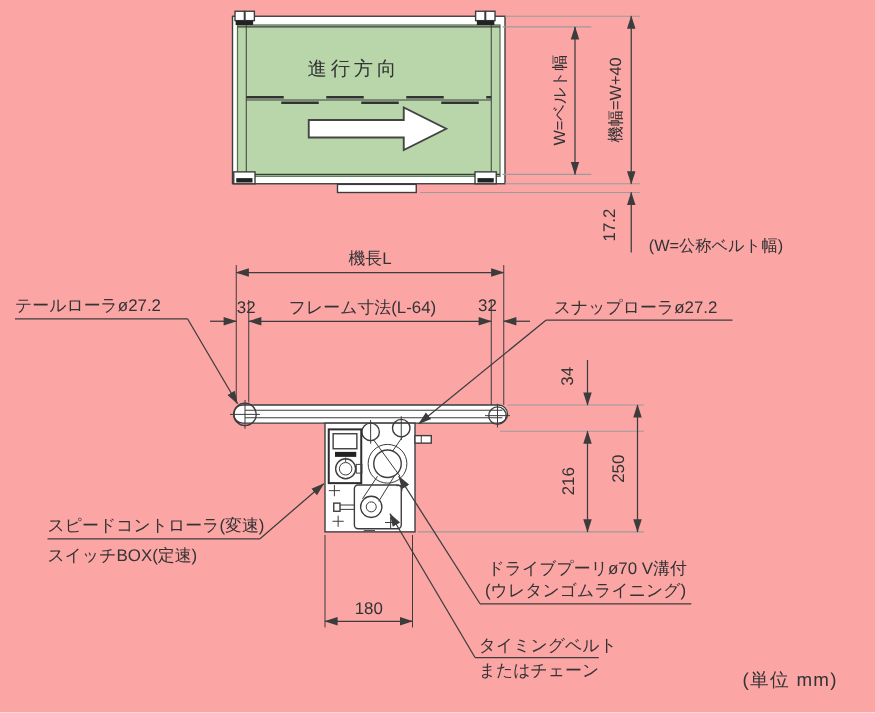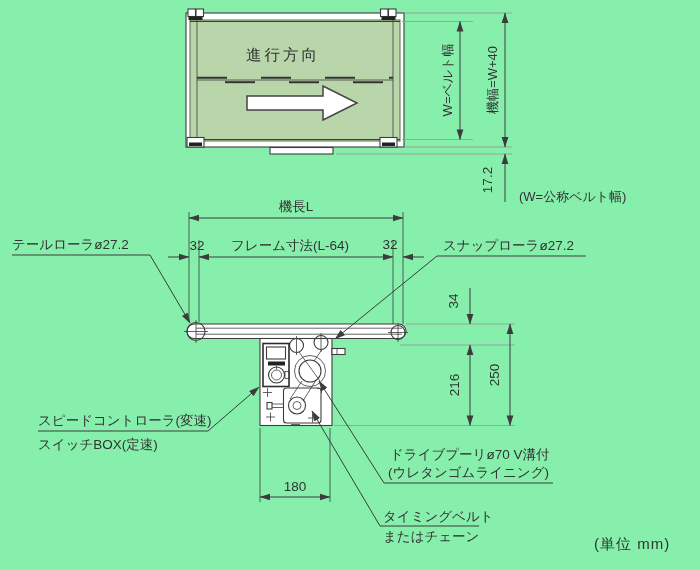--- a/index.html
+++ b/index.html
@@ -1,16 +1,16 @@
 <!DOCTYPE html>
 <html><head>
 <meta charset="utf-8">
 <style>
   html,body{margin:0;padding:0;background:#ffffff;}
-  #stage{position:relative;width:700px;height:570px;background:#86efac;overflow:hidden;
+  #stage{position:relative;width:700px;height:570px;background:#fca5a5;overflow:hidden;
          font-family:"Liberation Sans","DejaVu Sans",sans-serif;}
   svg{display:block;}
   text{fill:#333;font-family:"Liberation Sans","DejaVu Sans",sans-serif;}
   .t13{font-size:13px;}
   .t14{font-size:13.5px;}
   .tdim{font-size:13.5px;}
   .tbig{font-size:15.5px;letter-spacing:3px;}
   .tunit{font-size:15px;letter-spacing:1px;}
   .ln{stroke:#3c3c3c;stroke-width:1.1;fill:none;}
   .lnw{stroke:#3c3c3c;stroke-width:1.1;fill:#fff;}

